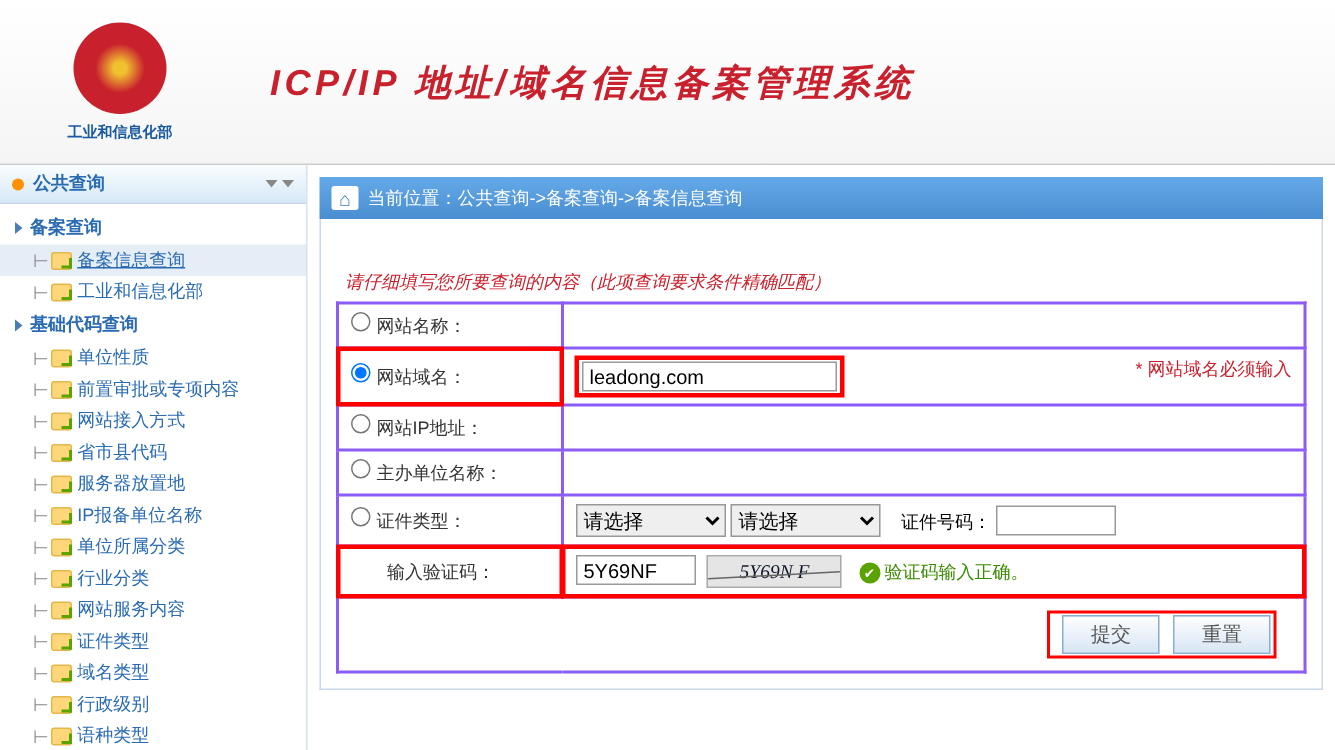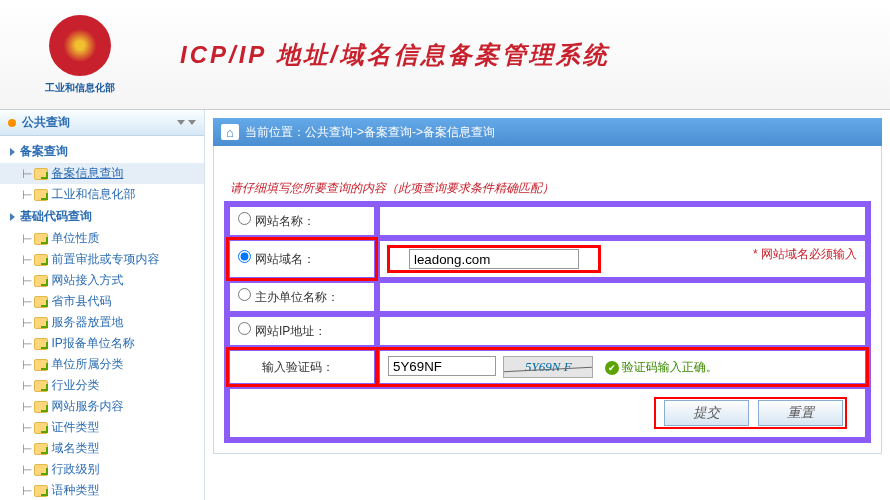--- a/index.html
+++ b/index.html
@@ -26,34 +26,34 @@
     .tree-item.active { background: #e5edf7; }
     .tree-item.active a { text-decoration: underline; }
     .tree-item a { color: #2a6bb2; text-decoration: none; }
     .tree-line { color: #888; margin-right: 2px; }
     .main { flex: 1; padding: 8px; }
     .breadcrumb { background: linear-gradient(#64a9e8, #4a8ed1); height: 28px; display: flex; align-items: center; padding: 0 8px; color: #fff; }
     .breadcrumb .home { width: 18px; height: 16px; background: #fff; border-radius: 2px; margin-right: 6px; display: flex; align-items: center; justify-content: center; color: #3b7dc0; font-size: 13px; }
     .content-border { border: 1px solid #c9d8ea; border-top: none; padding: 30px 10px 10px; }
     .instruction { color: #c8202c; padding: 4px 6px; font-style: italic; }
     .form-table { width: 100%; border-collapse: collapse; }
-    .form-table td { border: 6px solid #8b5cf6; padding: 5px 8px; }
+    .form-table td { border: 2px solid #8b5cf6; padding: 5px 8px; }
     .radio-cell { width: 150px; }
     .radio-cell label { color: #333; margin-left: 4px; }
     .text-input { border: 1px solid #999; height: 20px; padding: 0 4px; width: 170px; }
     .select-input { border: 1px solid #999; height: 22px; width: 100px; }
     .req-note { color: #c8202c; margin-left: 4px; }
     .highlight-row .radio-cell, .highlight-row .val-cell { position: relative; }
     .highlight-box { outline: 3px solid #ff0000; outline-offset: -2px; }
-    .captcha-img { display: inline-block; width: 90px; height: 22px; background: #e5e5e5; border: 1px solid #aaa; text-align: center; line-height: 20px; font-family: 'Comic Sans MS', cursive; font-style: italic; color: #0369a1; font-size: 13px; margin-left: 4px; vertical-align: middle; position: relative; }
+    .captcha-img { display: inline-block; width: 90px; height: 22px; background: #e5e5e5; border: 1px solid #aaa; text-align: center; line-height: 20px; font-family: 'Comic Sans MS', cursive; font-style: italic; color: #0f172a; font-size: 13px; margin-left: 4px; vertical-align: middle; position: relative; }
     .captcha-img:after { content: ''; position: absolute; left: 0; top: 60%; width: 100%; height: 1px; background: #666; transform: rotate(-3deg); }
     .valid-msg { color: #3a8a00; margin-left: 8px; text-align: center; }
     .valid-msg:before { content: '✔'; display: inline-block; width: 14px; height: 14px; border-radius: 50%; background: #5aa300; color: #fff; text-align: center; line-height: 14px; font-size: 9px; margin-right: 3px; }
     .btn-row td { text-align: right; padding: 8px 18px; }
-    .btn { border: 1px solid #8aaed0; background: linear-gradient(#fdfdfe, #d7e6f4); padding: 3px 28px; margin-left: 6px; cursor: pointer; color: #555; font-style: italic; }
+    .btn { border: 1px solid #8aaed0; background: linear-gradient(#fdfdfe, #d7e6f4); padding: 3px 18px; margin-left: 6px; cursor: pointer; color: #555; }
     .btn-row-wrap { border: 2px solid #ff0000; display: inline-block; padding: 1px 2px; }
     .captcha-highlight td { outline: 3px solid #ff0000; outline-offset: -2px; }
   </style>
 </head>
 <body>
 
 <div class="header">
   <div class="emblem">
     <div class="emblem-circle">
         <span class="emblem-star">★</span>
@@ -171,34 +171,43 @@
     <div class="content-border">
       <div class="instruction">请仔细填写您所要查询的内容（此项查询要求条件精确匹配）</div>
       <table class="form-table">
         <tbody>
             <tr>
           <td class="radio-cell"><input type="radio" name="q" style=""><label>网站名称：</label></td>
           <td class="val-cell"></td>
         </tr>
         <tr class="highlight-row">
           <td class="radio-cell highlight-box"><input type="radio" name="q" checked="" style=""><label>网站域名：</label></td>
-          <td class="val-cell"><span class="highlight-box" style="display:inline-block;padding:3px 21px;"><input class="text-input" value="leadong.com" style=""></span><span class="req-note" style="float:right;">* 网站域名必须输入</span></td>
+          <td class="val-cell"><span class="highlight-box" style="display:inline-block;padding:3px 4px;"><input class="text-input" value="leadong.com" style=""></span><span class="req-note" style="float:right;">* 网站域名必须输入</span></td>
+        </tr>
+        <tr>
+          <td class="radio-cell"><input type="radio" name="q" style=""><label>网站IP地址：</label></td>
+          <td class="val-cell"></td>
         </tr>
         <tr>
           <td class="radio-cell"><input type="radio" name="q" style=""><label>主办单位名称：</label></td>
           <td class="val-cell"></td>
         </tr>
         <tr>
-          <td class="radio-cell"><input type="radio" name="q" style=""><label>网站IP地址：</label></td>
-          <td class="val-cell"></td>
+          <td class="radio-cell"><input type="radio" name="q" style=""><label>证件类型：</label></td>
+          <td class="val-cell">
+            <select class="select-input"><option>请选择</option></select>
+            <select class="select-input"><option>请选择</option></select>
+            <span style="margin-left:10px;">证件号码：</span>
+            <input class="text-input" style="width: 80px;">
+          </td>
         </tr>
         <tr class="captcha-highlight">
           <td class="radio-cell" style="padding-left:28px;"><label>输入验证码：</label></td>
           <td class="val-cell">
-            <input class="text-input" style="width: 108px;" value="5Y69NF">
+            <input class="text-input" style="width: 80px;" value="5Y69NF">
             <span class="captcha-img">5Y69N F</span>
             <span class="valid-msg">验证码输入正确。</span>
           </td>
         </tr>
         <tr class="btn-row">
           <td colspan="2">
             <span class="btn-row-wrap">
               <button class="btn">提交</button>
               <button class="btn">重置</button>
             </span>

